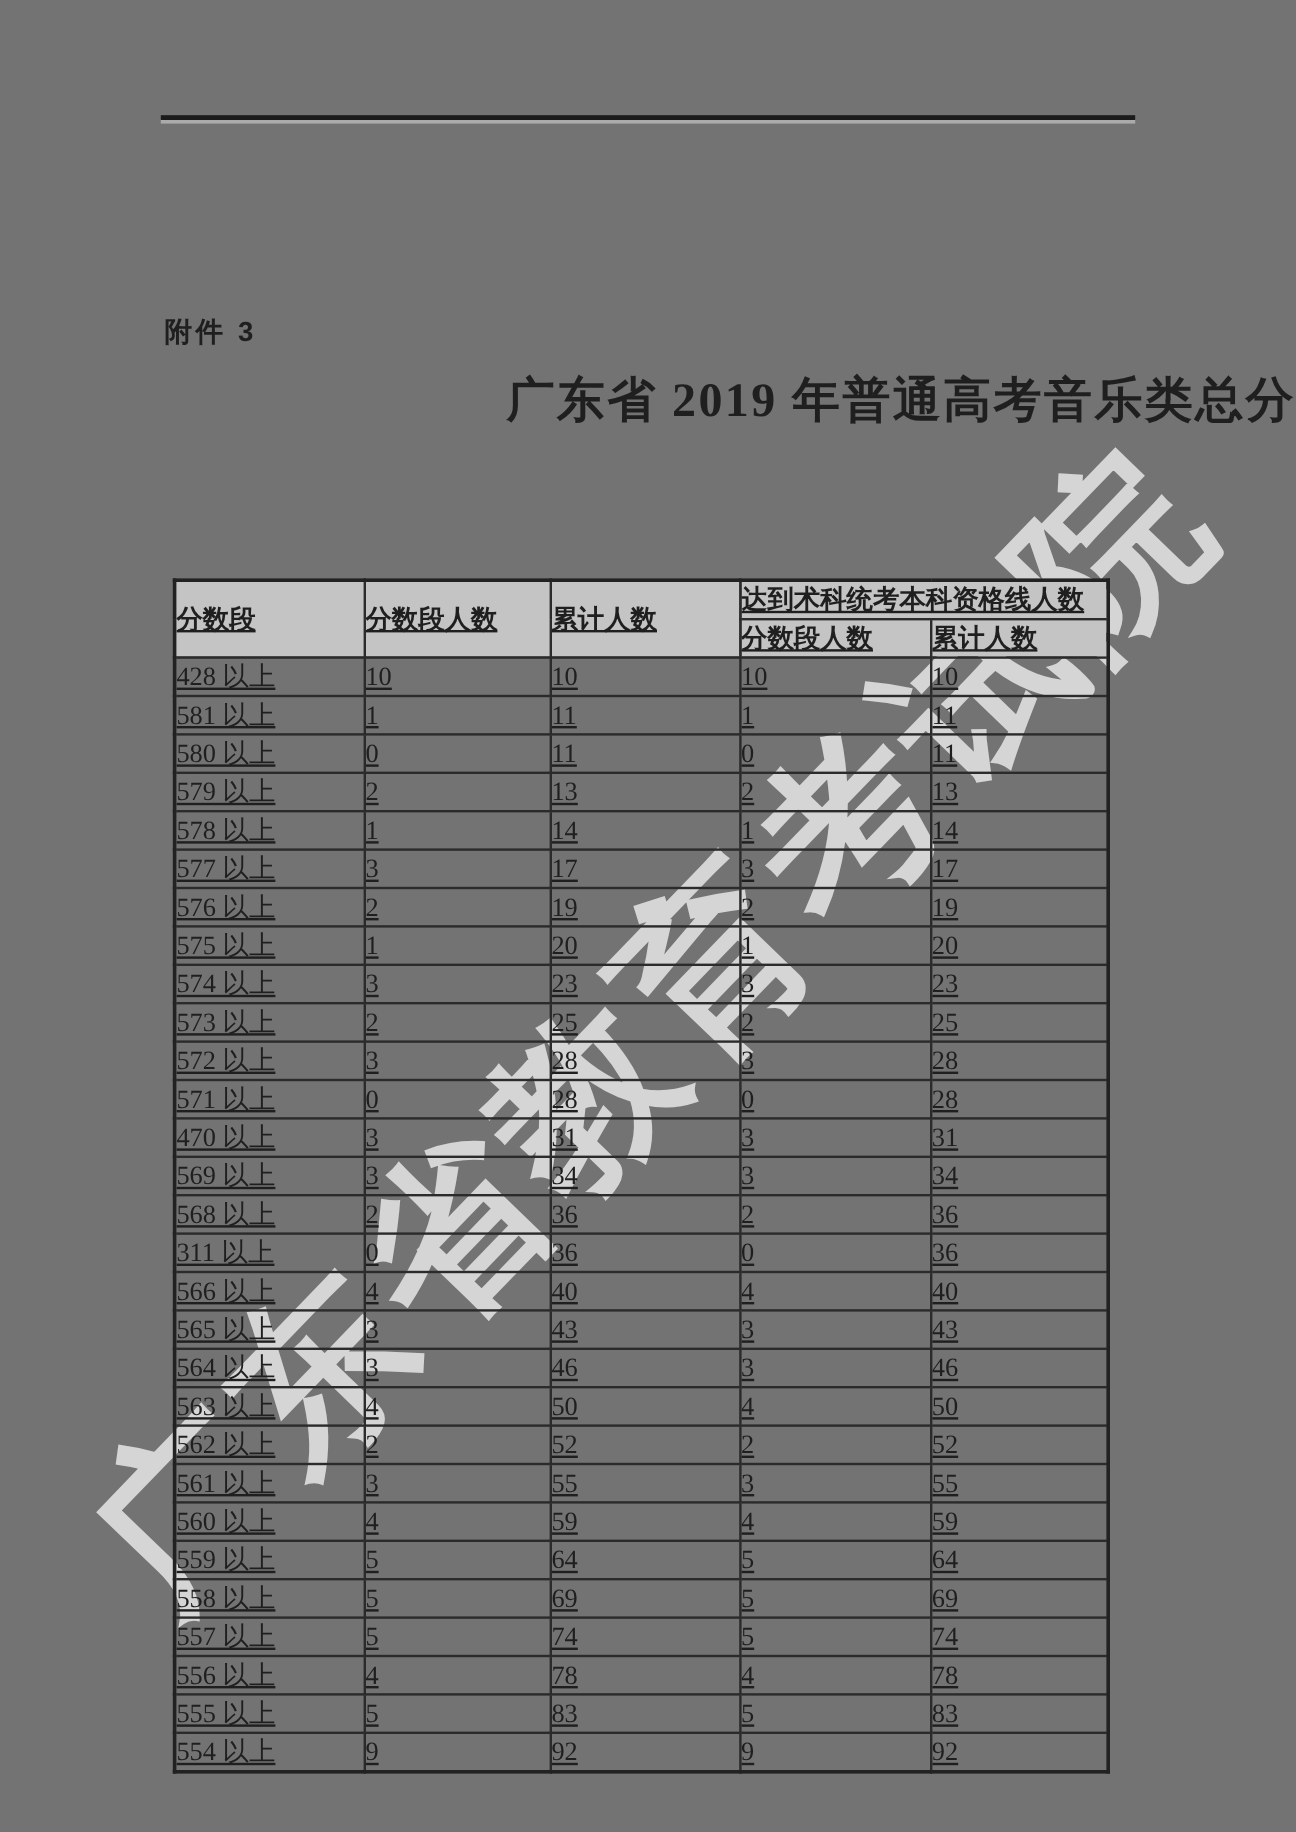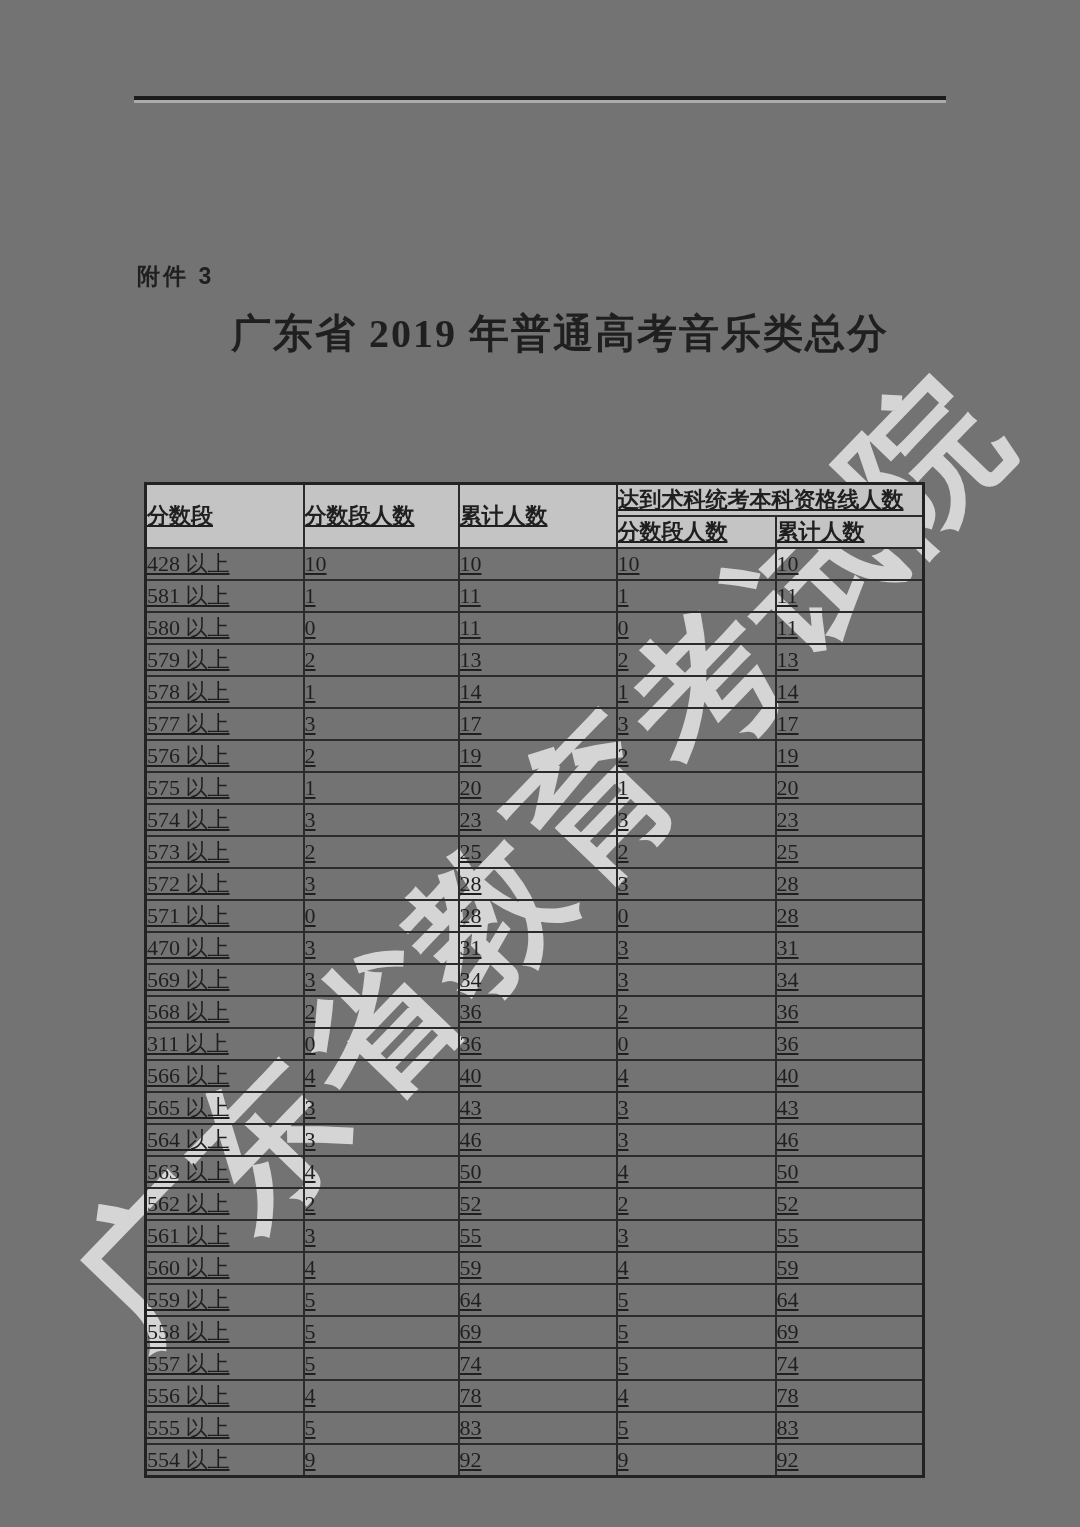--- a/index.html
+++ b/index.html
@@ -23,21 +23,21 @@
     background:var(--rule);
     box-shadow:0 3px 0 #ababab;
   }
   .attachment{
     position:absolute;left:137px;top:261px;
     font-family:"Liberation Sans","DejaVu Sans",sans-serif;
     font-size:23px;font-weight:700;letter-spacing:3px;
   }
   .title-block{
     position:absolute;left:40px;top:309px;width:1040px;
-    text-align:center;
+    text-align:right;
     font-size:40px;font-weight:700;
     line-height:50px;letter-spacing:2px;
   }
   .watermark{
     position:absolute;left:545px;top:858px;
     transform:translate(-50%,-50%) rotate(-46deg);
     font-size:150px;font-weight:700;
     color:var(--watermark);
     letter-spacing:8px;white-space:nowrap;
     z-index:0;user-select:none;

